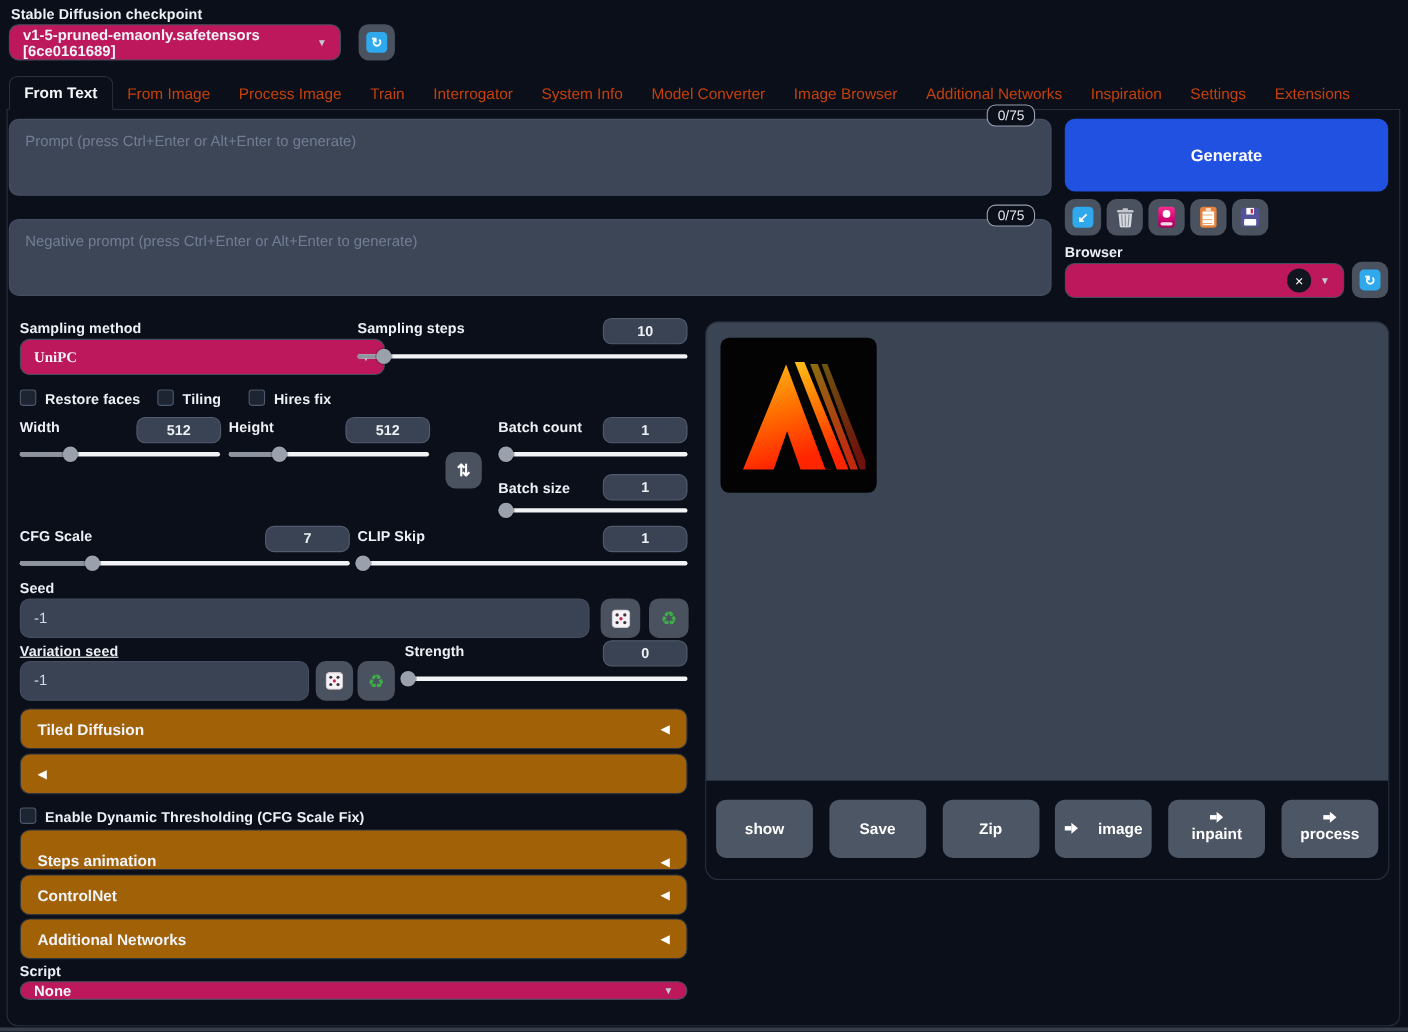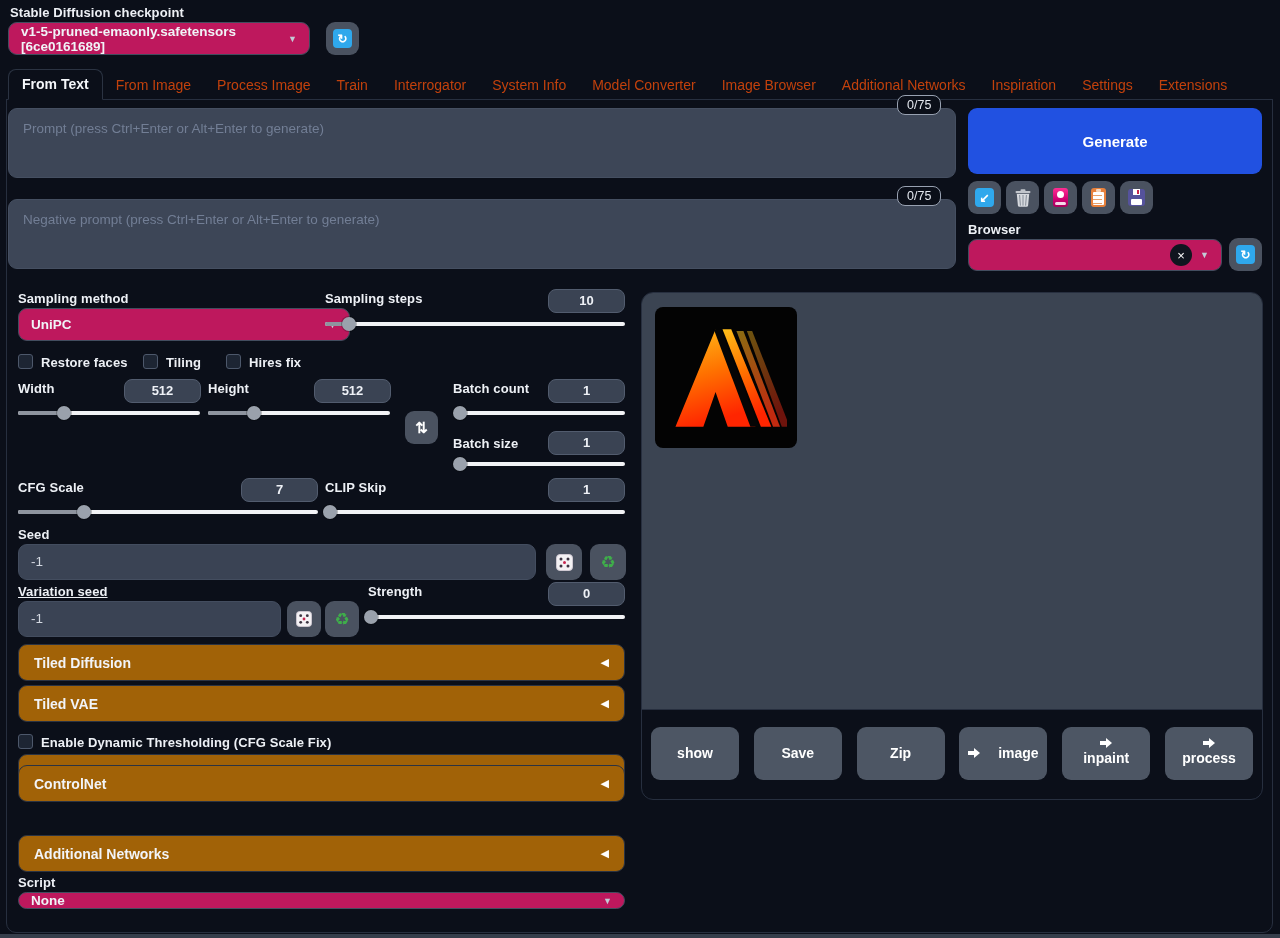--- a/index.html
+++ b/index.html
@@ -201,21 +201,21 @@
   <div class="dd" style="left:968px; top:239px; width:254px; height:32px;">
     <span class="dd-text"></span>
     <span class="clear-x">×</span>
     <span class="caret">▼</span>
   </div>
   <button class="icon-btn" style="left:1229px; top:238px;">
     <span class="blue-chip">↻</span>
   </button>
 
   <div class="label" style="left:18px; top:291px;">Sampling method</div>
-  <div class="dd" style="left:18px; top:308px; width:332px; height:33px;">
+  <div class="dd" style="left:18px; top:308px; width:332px; height:33px;font-family:Liberation Serif, serif;">
     <span class="dd-text">UniPC</span>
     <span class="caret">▼</span>
   </div>
 
   <div class="label" style="left:325px; top:291px;">Sampling steps</div>
   <div class="valuebox" style="left:548px; top:289px;">10</div>
   <div class="slider" style="left:325px; top:316px; width:300px;">
     <div class="track"></div>
       <div class="fill" style="width: 8%;"></div>
     <div class="handle" style="left: 8%;"></div>
@@ -318,32 +318,31 @@
     <div class="track"></div>
       <div class="fill" style="width: 1%;"></div>
     <div class="handle" style="left: 1%;"></div>
   </div>
 
   <div class="accordion" style="left:18px; top:644px;">
     <span class="acc-title">Tiled Diffusion</span>
     <span class="acc-arrow">◀</span>
   </div>
   <div class="accordion" style="left:18px; top:685px;">
-    <span class="acc-title">Tiled VAE</span>
     <span class="acc-arrow">◀</span>
   </div>
 
   <span class="checkbox" style="left:18px; top:734px;"></span>
   <div class="label" style="left:41px; top:735px;">Enable Dynamic Thresholding (CFG Scale Fix)</div>
 
   <div class="accordion" style="left:18px; top:754px;align-items:flex-end;">
     <span class="acc-title">Steps animation</span>
     <span class="acc-arrow">◀</span>
   </div>
-  <div class="accordion" style="left:18px; top:765px;">
+  <div class="accordion" style="left:18px; top:795px;">
     <span class="acc-title">ControlNet</span>
     <span class="acc-arrow">◀</span>
   </div>
   <div class="accordion" style="left:18px; top:835px;">
     <span class="acc-title">Additional Networks</span>
     <span class="acc-arrow">◀</span>
   </div>
 
   <div class="label" style="left:18px; top:875px;">Script</div>
   <div class="dd" style="left:18px; top:892px; width:607px; height:17px; border-radius:10px;">

